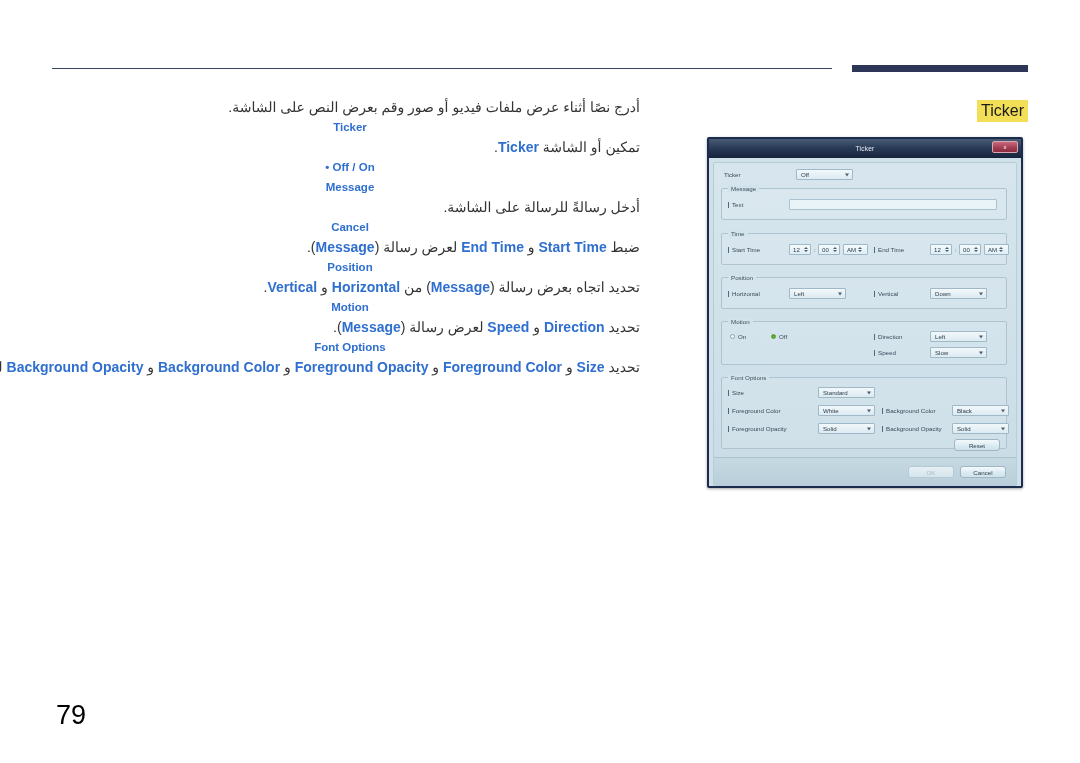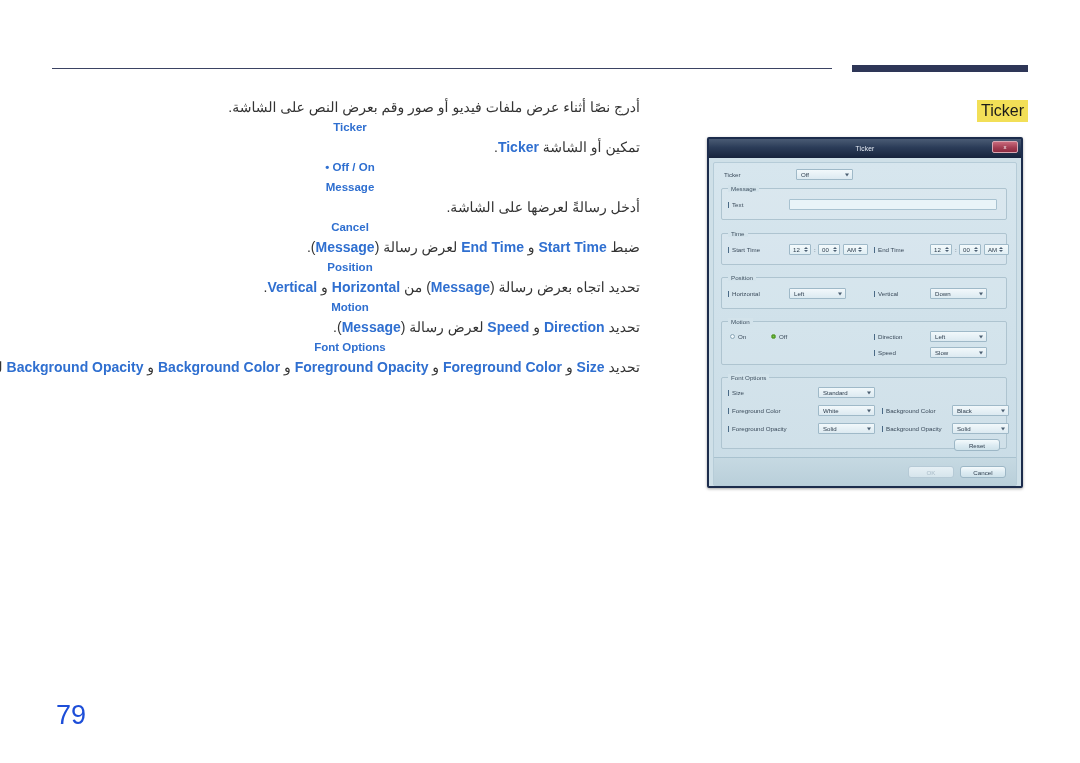--- a/index.html
+++ b/index.html
@@ -50,21 +50,21 @@
   .kw{ color:#2f6fd0; font-weight:bold; direction:ltr; unicode-bidi:embed; }
   .bullet-line{
     font-size:11.5px; line-height:20px;
     color:#2f6fd0; font-weight:bold;
     text-align:center; direction:rtl;
   }
 
   
   .page-num{
     position:absolute; left:56px; top:700px;
-    font-size:27px; color:#1d4ed8;
+    font-size:27px; color:#000000;
     font-family:"Liberation Sans", sans-serif;
   }
 
   
   .dialog{
     position:absolute; left:707px; top:137px;
     width:316px; height:351px;
     background:#cfe0e8;
     border:2px solid #1c2c4c;
     border-radius:2px;
@@ -228,21 +228,21 @@
   <div class="rtl-line">
     <span>تمكين أو الشاشة</span>
     <span class="kw">Ticker</span><span>.</span>
   </div>
 
   <div class="bullet-line">
     <span class="kw">Off / On</span> •
   </div>
 
   <div class="sub-head">Message</div>
-  <div class="rtl-line">أدخل رسالةً لعرضها على الشاشة.</div>
+  <div class="rtl-line">أدخل رسالةً للرسالة على الشاشة.</div>
 
   <div class="sub-head">Cancel</div>
   <div class="rtl-line">
     <span>ضبط</span>
     <span class="kw">Start Time</span>
     <span>و</span>
     <span class="kw">End Time</span>
     <span>لعرض رسالة (</span><span class="kw">Message</span><span>).</span>
   </div>
 

